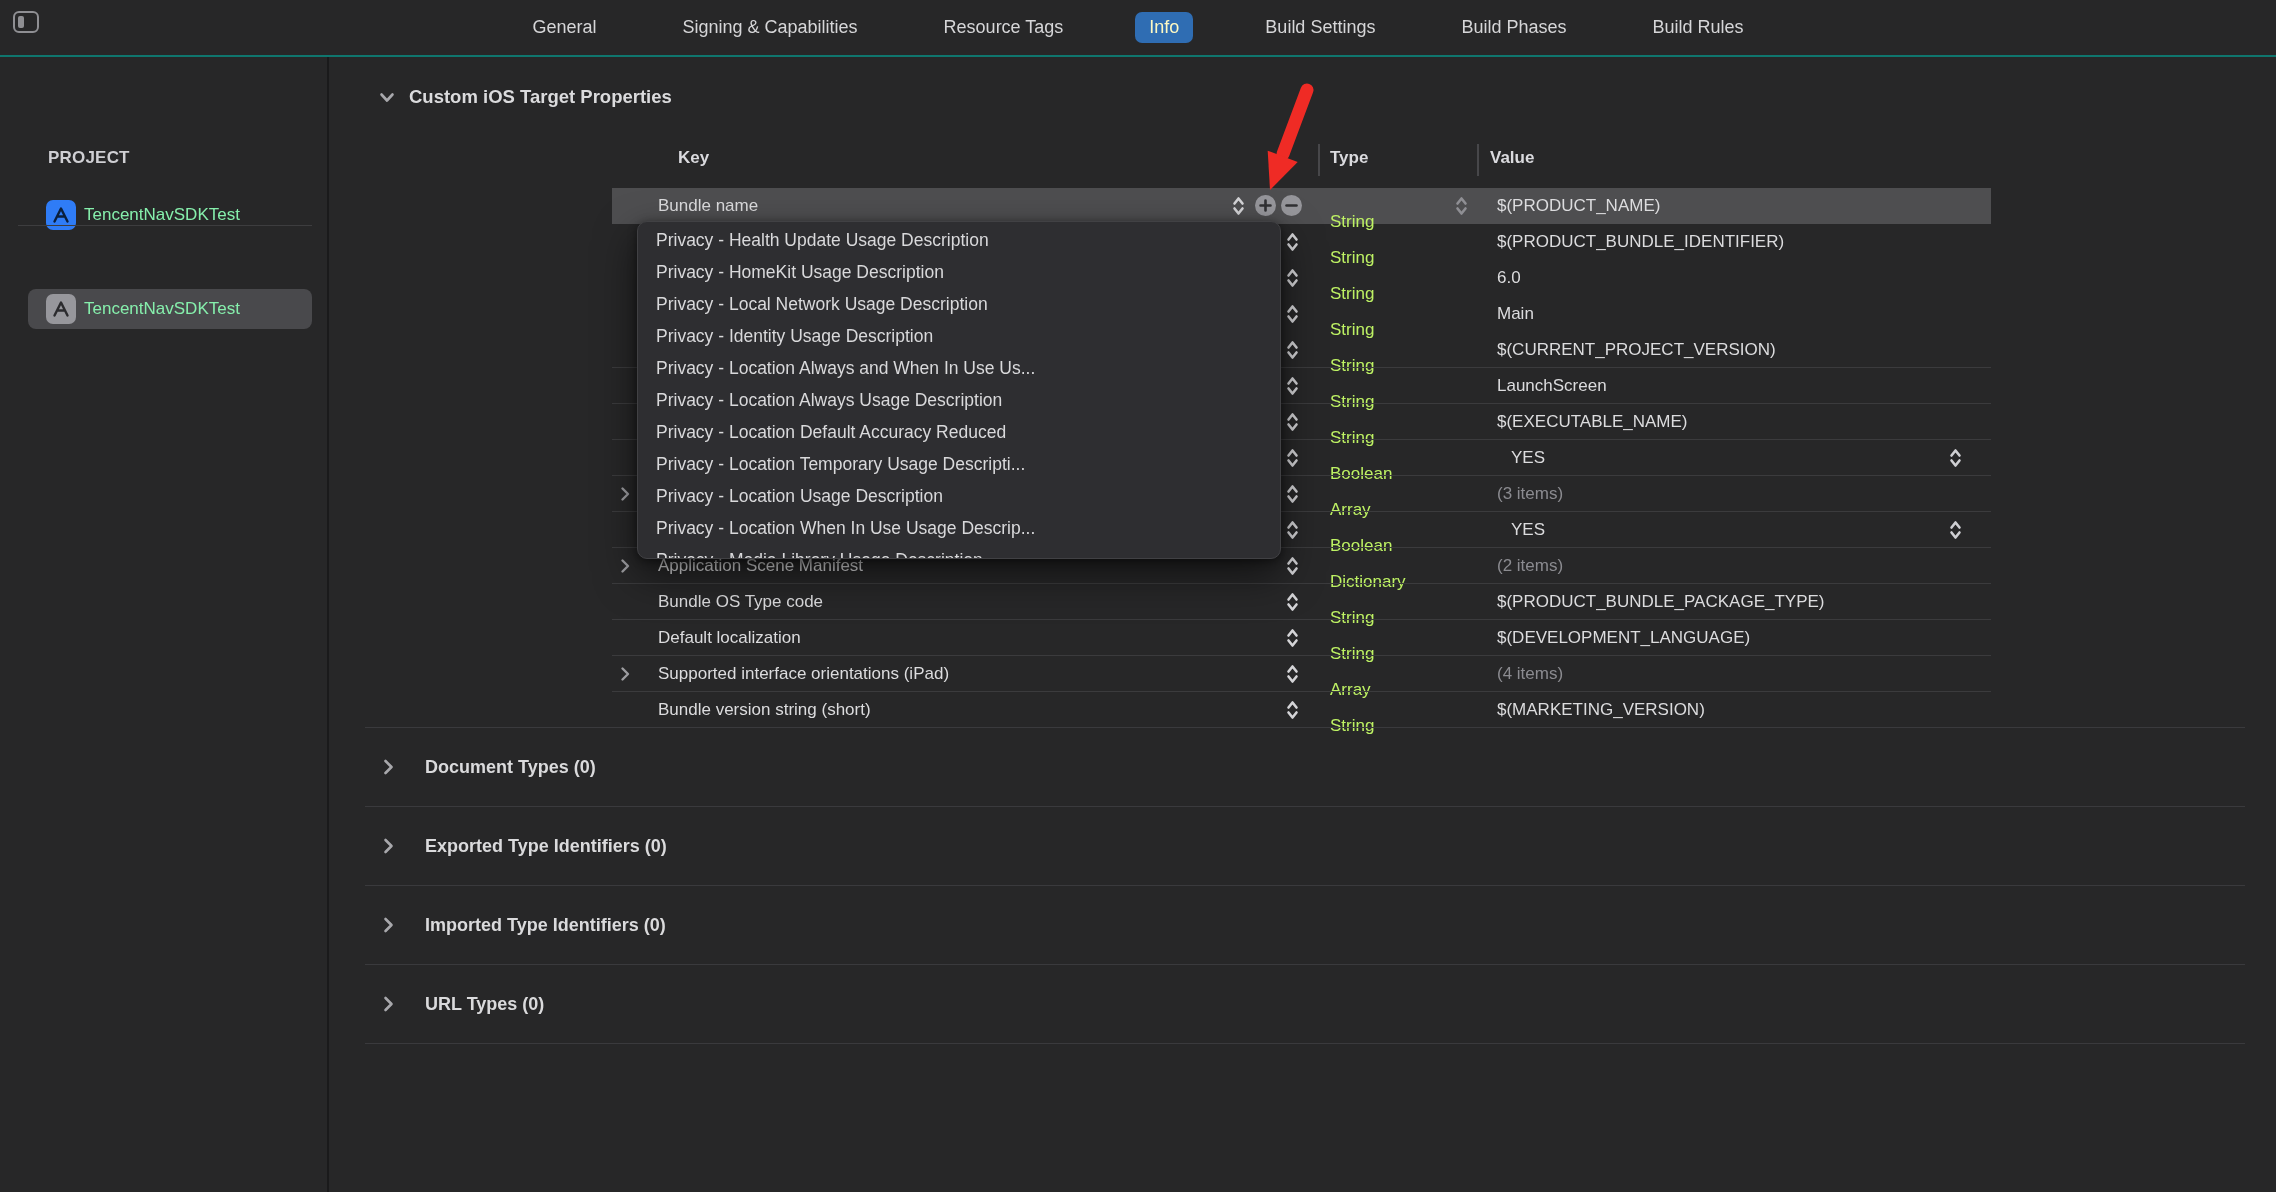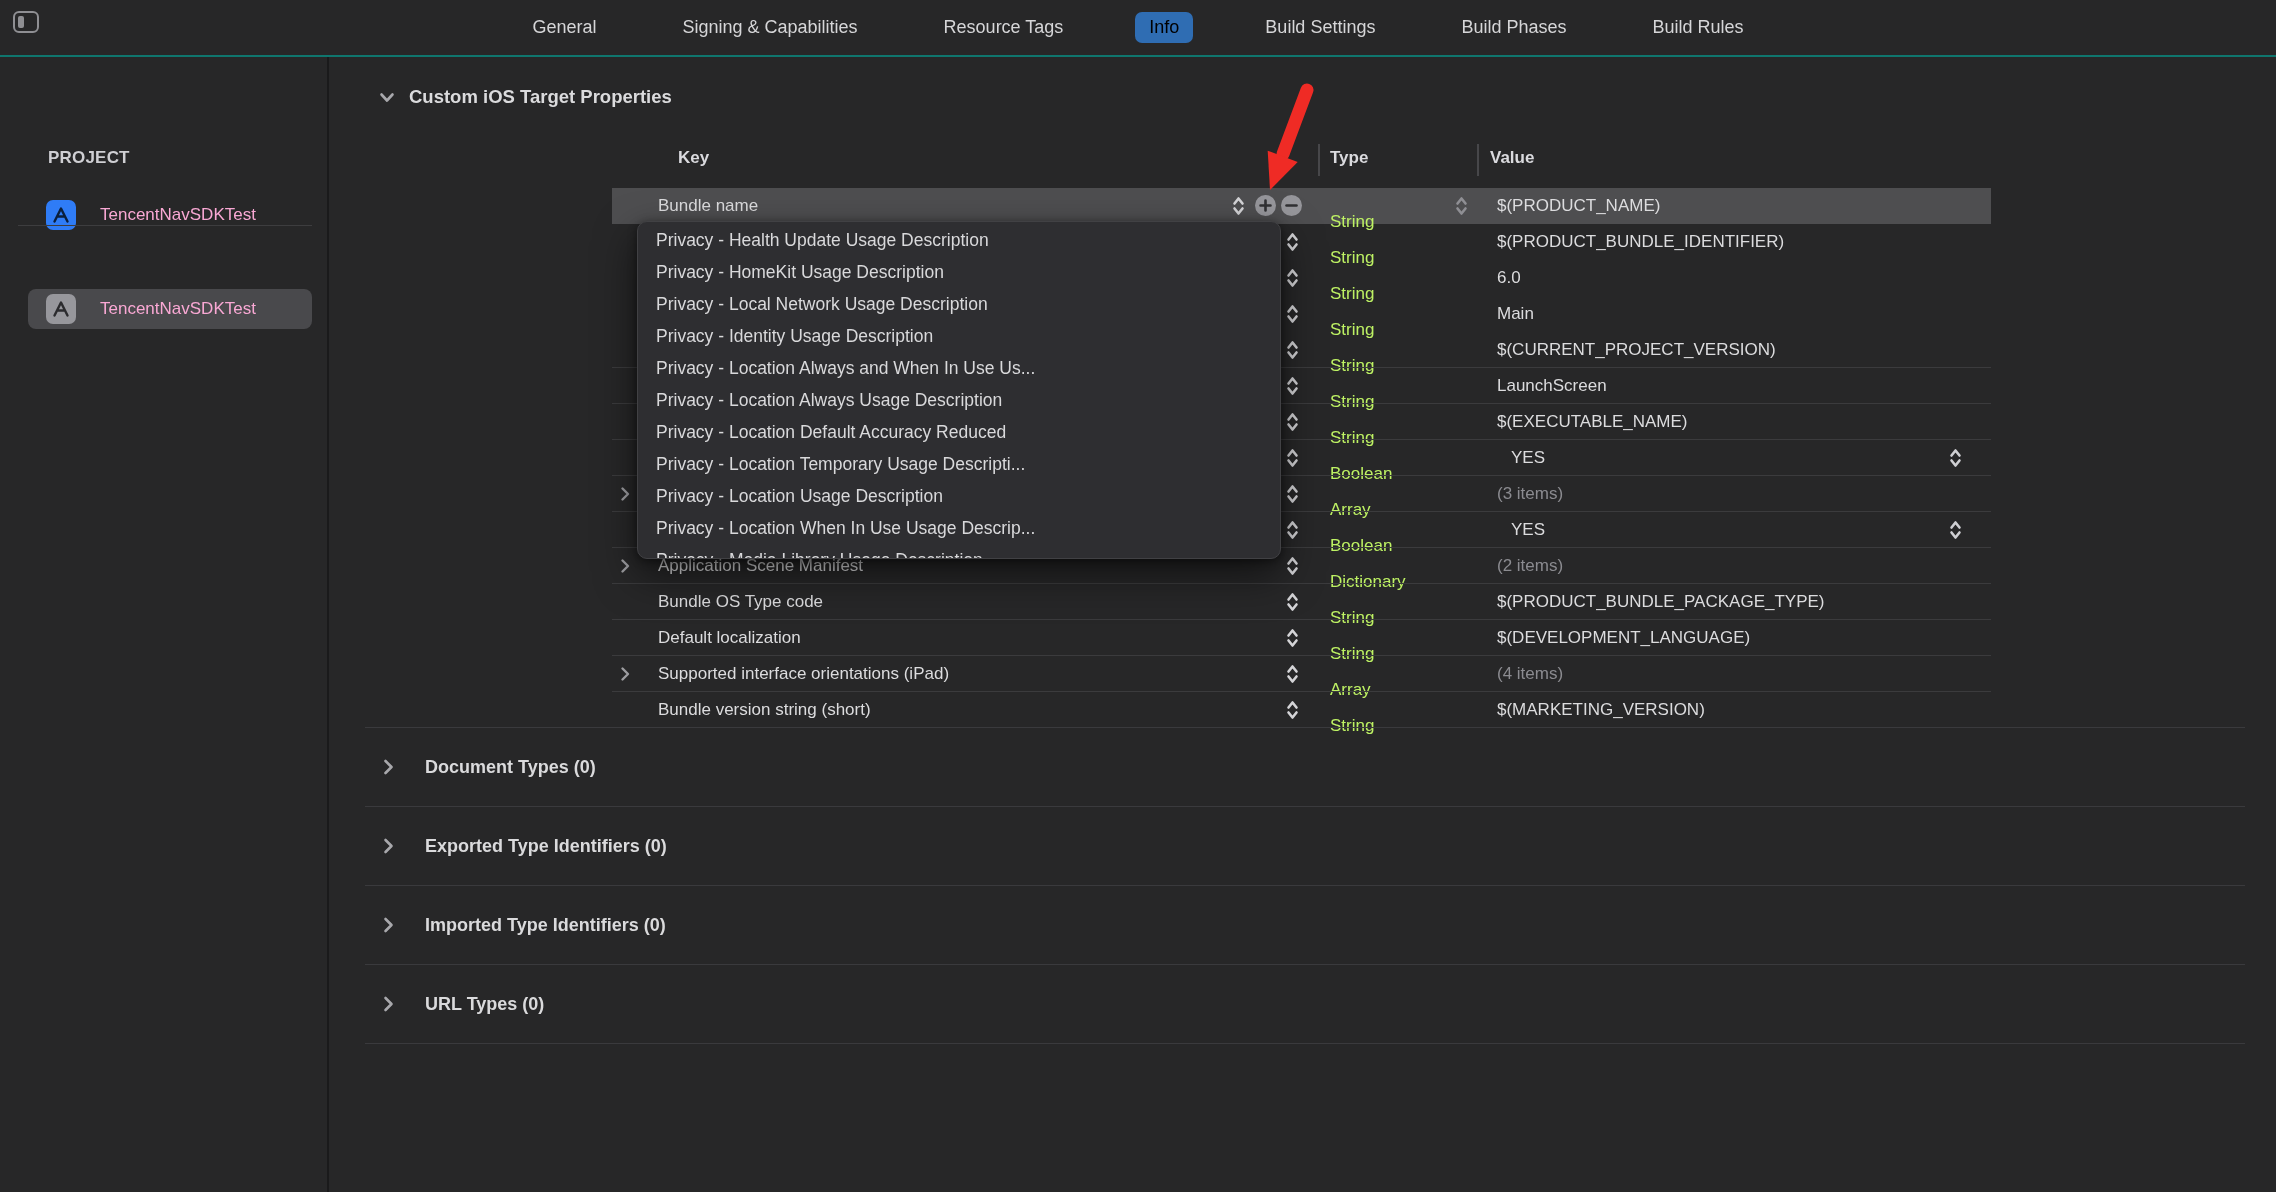--- a/index.html
+++ b/index.html
@@ -6,32 +6,32 @@
   .canvas{position:relative;width:2276px;height:1192px;overflow:hidden;
     background:#272728;font-family:"Liberation Sans","DejaVu Sans",sans-serif;
     color:#dcdcde;font-size:17px;-webkit-font-smoothing:antialiased;}
 
   
   .topbar{position:absolute;left:0;top:0;right:0;height:55px;background:#272728;border-bottom:2px solid #0f766e;z-index:20;}
   .sidebar-toggle{position:absolute;left:13px;top:11px;width:26px;height:22px;border:2.2px solid #8f8f93;border-radius:6px;box-sizing:border-box;}
   .sidebar-toggle .bar{position:absolute;left:3px;top:3px;width:6px;height:12px;background:#8f8f93;border-radius:2px;}
   .tabs{position:absolute;left:0;right:0;top:0;height:55px;display:flex;align-items:center;justify-content:center;gap:58px;}
   .tab{font-size:18px;color:#d6d6d8;padding:5px 14px;border-radius:7px;white-space:nowrap;cursor:default;}
-  .tab.active{background:var(--accent-blue,#2f6db3);color:#000000;}
+  .tab.active{background:var(--accent-blue,#2f6db3);color:#fef9c3;}
 
   
   .sidebar{position:absolute;left:0;top:55px;bottom:0;width:327px;background:#272728;}
   .side-divider{position:absolute;left:327px;top:55px;bottom:0;width:2px;background:#1a1a1b;}
   .side-heading{position:absolute;left:48px;font-size:17px;font-weight:700;color:#cfcfd3;letter-spacing:.2px;}
   .side-row{position:absolute;left:28px;width:284px;height:40px;border-radius:8px;display:flex;align-items:center;}
   .side-row.selected{background:#49494c;}
   .app-icon{width:30px;height:30px;border-radius:7px;margin-left:18px;display:flex;align-items:center;justify-content:center;flex:none;}
   .app-icon.blue{background:var(--project-icon-blue,#2f7cf6);}
   .app-icon.gray{background:#97979c;}
-  .side-row .name{margin-left:24px;font-size:17px;color:#f9a8d4;white-space:nowrap;}
+  .side-row .name{margin-left:8px;font-size:17px;color:#86efac;white-space:nowrap;}
   .hr-side{position:absolute;left:18px;width:294px;height:1px;background:#3d3d3f;}
   .props-header{position:absolute;left:379px;top:84px;height:26px;display:flex;align-items:center;gap:14px;}
   .props-title{font-size:18.5px;font-weight:700;color:#dbdbdd;white-space:nowrap;}
 
   .col-header{position:absolute;top:148px;font-size:17px;font-weight:700;color:#dadade;}
   .vline{position:absolute;top:144px;height:32px;width:1.5px;background:#47474a;}
 
   
   #rows{position:absolute;left:612px;top:188px;width:1379px;}
   .row{position:relative;height:36px;}

